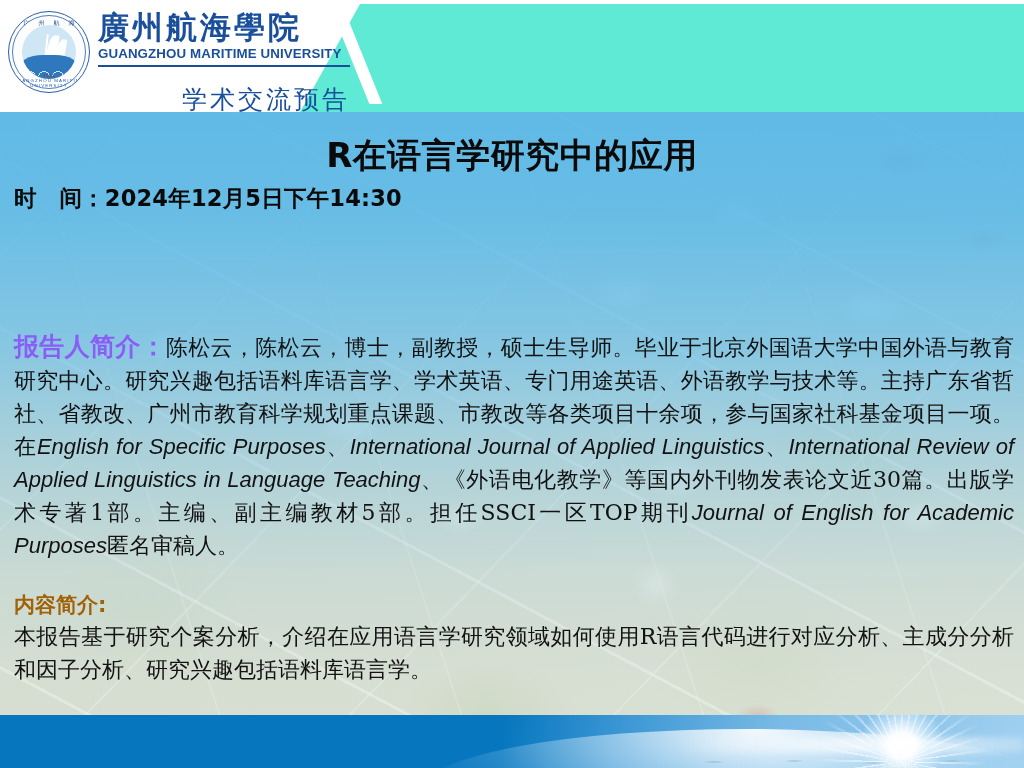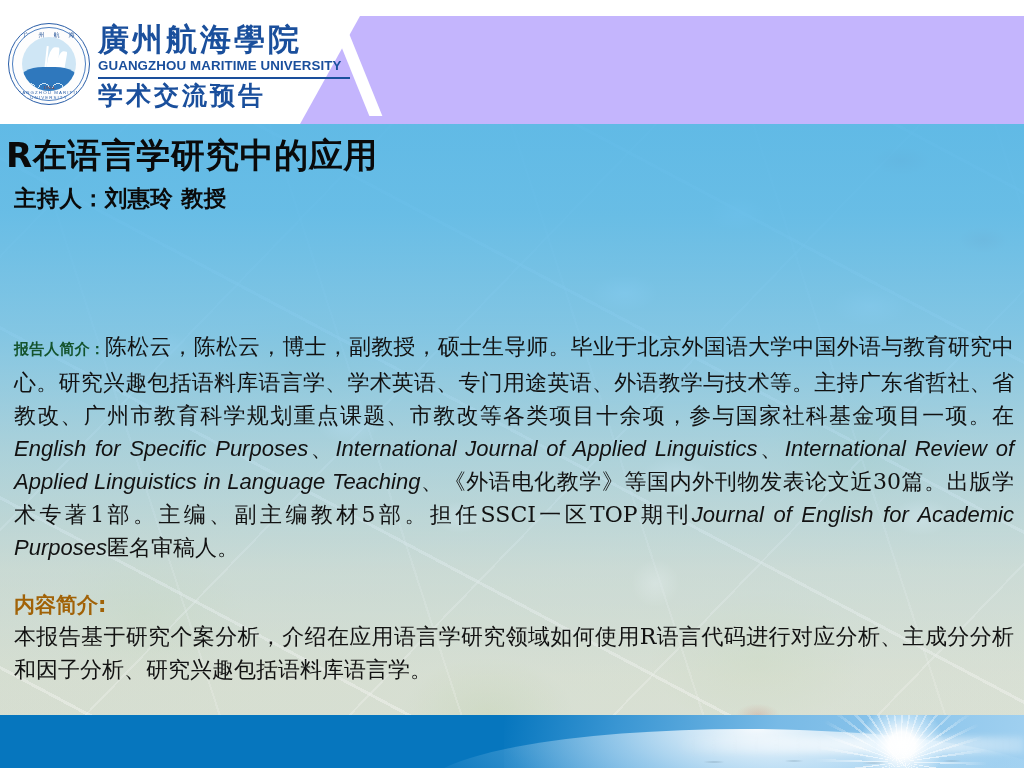--- a/index.html
+++ b/index.html
@@ -75,22 +75,22 @@
         rgba(93,186,233,0.90) 16%,
         rgba(112,193,234,0.80) 34%,
         rgba(150,205,230,0.62) 52%,
         rgba(196,220,228,0.44) 70%,
         rgba(228,234,230,0.30) 86%,
         rgba(240,242,236,0.22) 100%);
   }
 
   
   .header {
-    position: absolute; left: 0; top: 16px; width: 1024px; height: 108px;
-    background: #c4b5fd;
+    position: absolute; left: 0; top: 4px; width: 1024px; height: 108px;
+    background: #5eead4;
     z-index: 5;
   }
   .header-white {
     position: absolute; left: 0; top: 0; height: 108px; width: 420px;
     background: #ffffff;
     clip-path: polygon(0 0, 360px 0, 300px 108px, 0 108px);
   }
   .header-slash {
     position: absolute; top: 14px; left: 352px;
     width: 13px; height: 86px;
@@ -179,57 +179,56 @@
   .brand-en {
     font-size: 13.2px; line-height: 18px; font-weight: bold;
     color: #1a4f9c; letter-spacing: .1px; white-space: nowrap;
     font-family: "Liberation Sans", sans-serif;
     transform: scaleX(1.01); transform-origin: left center;
   }
   .brand-rule {
     margin-top: 2px; width: 252px; height: 2px; background: #1a4f9c;
   }
   .brand-sub {
-    margin-top: 2px; text-align: left; width: 252px;
+    margin-top: 18px; text-align: right; width: 252px;
     font-size: 25px; line-height: 30px; color: #1a4f9c;
     letter-spacing: 3px; white-space: nowrap;
     font-family: "DejaVu Serif", "Liberation Serif", serif;
-    font-weight: bold;
   }
 
   
   .content {
     position: absolute; left: 0; top: 108px; width: 1024px; height: 607px;
     z-index: 6;
   }
 
   .talk-title {
-    position: absolute; left: 6px; right: 0; top: 26px;
-    text-align: left;
+    position: absolute; left: 0; right: 0; top: 26px;
+    text-align: center;
     font-size: 34px; line-height: 42px; font-weight: bold;
     color: #0a0a0a; letter-spacing: .5px;
     font-family: "DejaVu Sans", "Liberation Sans", sans-serif;
   }
 
   .info-block {
     position: absolute; left: 14px; top: 76px;
   }
   .info-line {
     font-size: 22.5px; line-height: 29.5px; font-weight: bold;
     color: #0a0a0a; white-space: nowrap;
     font-family: "DejaVu Sans", "Liberation Sans", sans-serif;
     letter-spacing: .2px;
   }
 
   .bio-block {
     position: absolute; left: 14px; right: 10px; top: 222px;
   }
   .bio-label {
-    font-weight: bold; font-size: 15px;
-    color: #14532d;
+    font-weight: bold; font-size: 25px;
+    color: #8b5cf6;
     font-family: "DejaVu Sans", "Liberation Sans", sans-serif;
   }
   .bio-text {
     font-size: 22px; line-height: 33px;
     color: #121212; text-align: justify; text-justify: inter-character;
     font-family: "DejaVu Serif", "Liberation Serif", serif;
   }
   .bio-text .ital {
     font-style: italic;
     font-family: Liberation Sans, sans-serif;
@@ -337,21 +336,21 @@
       <div class="brand-rule"></div>
       <div class="brand-sub">学术交流预告</div>
     </div>
   </header>
 
   <main class="content">
 
     <h1 class="talk-title">R在语言学研究中的应用</h1>
 
     <div class="info-block">
-      <div class="info-line">主持人：刘惠玲 教授</div>
+      <div class="info-line">时　间：2024年12月5日下午14:30</div>
     </div>
 
     <section class="bio-block">
       <p class="bio-text"><span class="bio-label">报告人简介：</span><span>陈松云，陈松云，博士，副教授，硕士生导师。毕业于北京外国语大学中国外语与教育研究中心。研究兴趣包括语料库语言学、学术英语、专门用途英语、外语教学与技术等。主持广东省哲社、省教改、广州市教育科学规划重点课题、市教改等各类项目十余项，参与国家社科基金项目一项。在</span><span class="ital">English for Specific Purposes</span><span>、</span><span class="ital">International Journal of Applied Linguistics</span><span>、</span><span class="ital">International Review of Applied Linguistics in Language Teaching</span><span>、《外语电化教学》等国内外刊物发表论文近30篇。出版学术专著1部。主编、副主编教材5部。担任SSCI一区TOP期刊</span><span class="ital">Journal of English for Academic Purposes</span><span>匿名审稿人。</span></p>
     </section>
 
     <section class="summary-block">
       <div class="summary-label">内容简介:</div>
       <p class="summary-text">本报告基于研究个案分析，介绍在应用语言学研究领域如何使用R语言代码进行对应分析、主成分分析和因子分析、研究兴趣包括语料库语言学。</p>
     </section>

